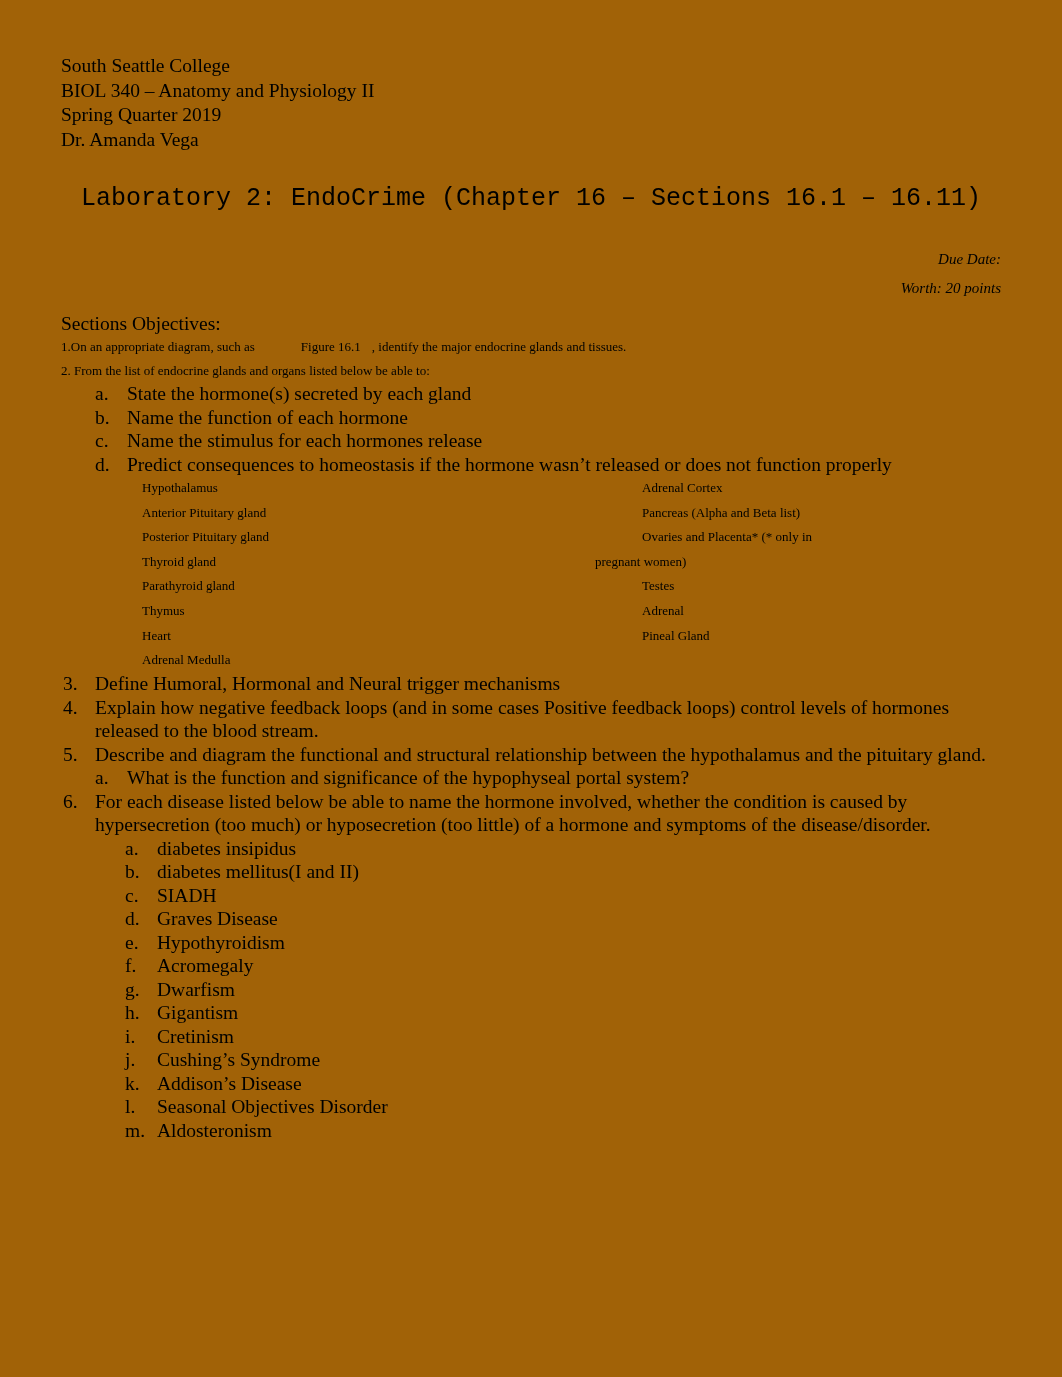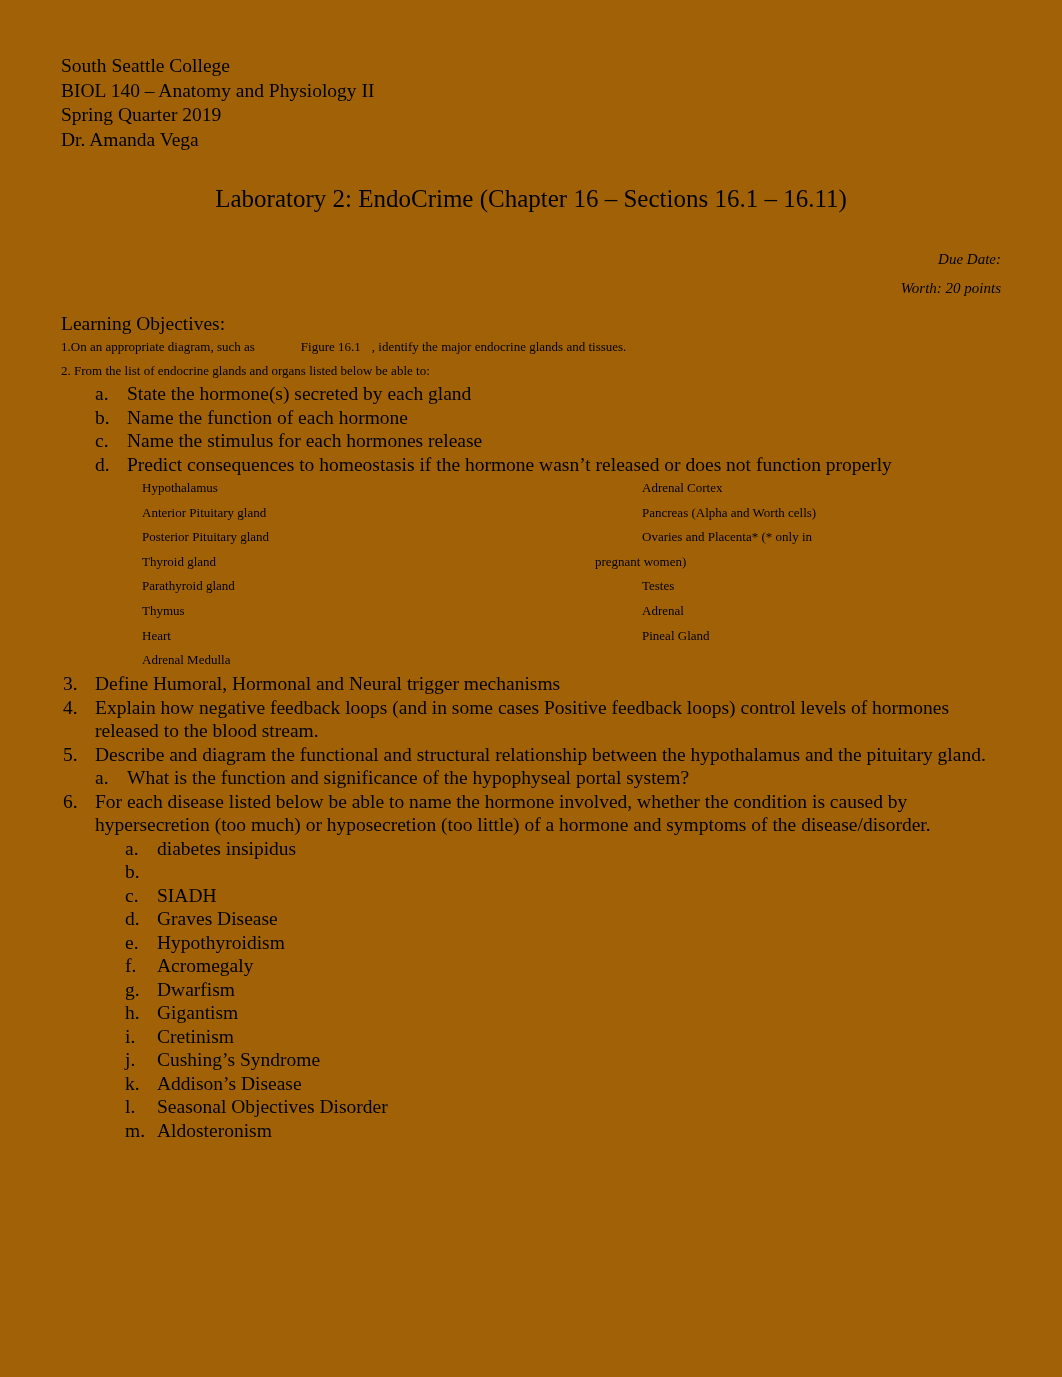--- a/index.html
+++ b/index.html
@@ -36,20 +36,21 @@
     white-space: pre;
   }
 
   
   .doc-title {
     font-size: 25px;
     line-height: 30px;
     text-align: center;
     margin-top: 32px;
     white-space: pre;
+    font-family: Liberation Mono, monospace;
   }
 
   
   .due-block {
     margin-top: 31px;
     text-align: right;
     font-size: 15px;
     line-height: 28.6px;
     font-style: italic;
   }
@@ -128,33 +129,33 @@
   }
 </style>
 </head>
 <body>
 
 <div class="page">
   <div class="content">
 
     <div>
       <div class="hdr-line">South Seattle College</div>
-      <div class="hdr-line">BIOL 140 – Anatomy and Physiology II</div>
+      <div class="hdr-line">BIOL 340 – Anatomy and Physiology II</div>
       <div class="hdr-line">Spring Quarter 2019</div>
       <div class="hdr-line">Dr. Amanda Vega</div>
     </div>
 
     <div class="doc-title">Laboratory 2: EndoCrime (Chapter 16 – Sections 16.1 – 16.11)</div>
 
     <div class="due-block">
       <div>Due Date:</div>
       <div>Worth: 20 points</div>
     </div>
 
-    <div class="obj-head">Learning Objectives:</div>
+    <div class="obj-head">Sections Objectives:</div>
 
     <div class="num-flat"><span>1.</span><span>On an appropriate diagram, such as</span><span class="gap-wide"></span><span>Figure 16.1</span><span class="gap-narrow"></span><span>, identify the major endocrine glands and tissues.</span></div>
 
     <div class="num-flat"><span>2.</span><span> From the list of endocrine glands and organs listed below be able to:</span></div>
 
     <div class="row lvl-alpha">
       <span class="mark">a.</span>
       <span class="body">State the hormone(s) secreted by each gland</span>
     </div>
     <div class="row lvl-alpha">
@@ -176,21 +177,21 @@
         <div class="gl-item">Anterior Pituitary gland</div>
         <div class="gl-item">Posterior Pituitary gland</div>
         <div class="gl-item">Thyroid gland</div>
         <div class="gl-item">Parathyroid gland</div>
         <div class="gl-item">Thymus</div>
         <div class="gl-item">Heart</div>
         <div class="gl-item">Adrenal Medulla</div>
       </div>
       <div class="gl-col-right">
         <div class="gl-item">Adrenal Cortex</div>
-        <div class="gl-item">Pancreas (Alpha and Worth cells)</div>
+        <div class="gl-item">Pancreas (Alpha and Beta list)</div>
         <div class="gl-item">Ovaries and Placenta* (* only in</div>
         <div class="gl-wrap-out">pregnant women)</div>
         <div class="gl-item">Testes</div>
         <div class="gl-item">Adrenal</div>
         <div class="gl-item">Pineal Gland</div>
       </div>
     </div>
 
     <div class="row lvl-num">
       <span class="mark">3.</span>
@@ -217,20 +218,21 @@
       <span class="body"> For each disease listed below be able to name the hormone involved, whether the condition is caused by hypersecretion (too much) or hyposecretion (too little) of a hormone and symptoms of the disease/disorder.</span>
     </div>
 
     <div>
       <div class="row lvl-dis">
         <span class="mark">a.</span>
         <span class="body">diabetes insipidus</span>
       </div>
       <div class="row lvl-dis">
         <span class="mark">b.</span>
+        <span class="body">diabetes mellitus(I and II)</span>
       </div>
       <div class="row lvl-dis">
         <span class="mark">c.</span>
         <span class="body">SIADH</span>
       </div>
       <div class="row lvl-dis">
         <span class="mark">d.</span>
         <span class="body">Graves Disease</span>
       </div>
       <div class="row lvl-dis">

